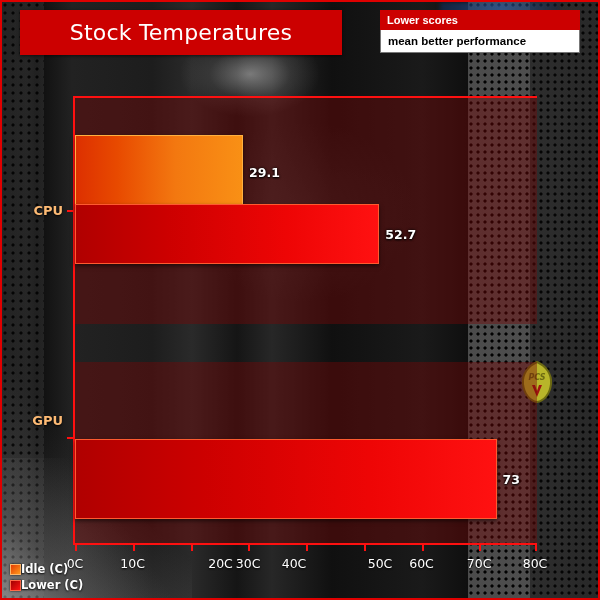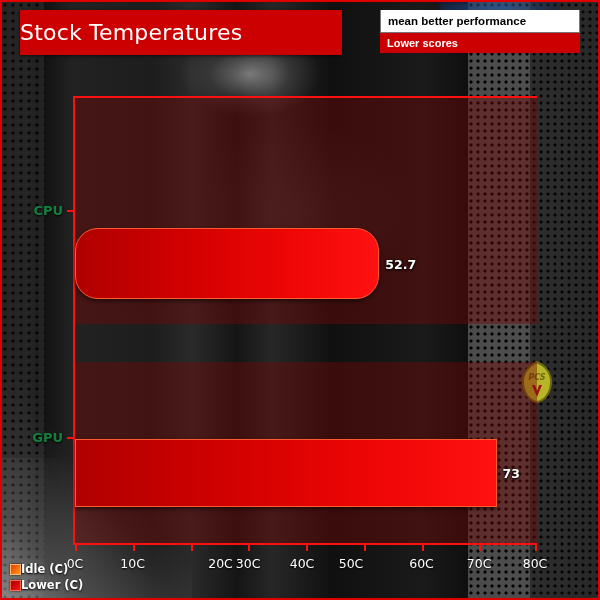--- a/index.html
+++ b/index.html
@@ -73,21 +73,21 @@
 
   
   #shield {
     position:absolute; left:518px; top:358px; width:34px; height:44px;
   }
 
   
   #title-box {
     position:absolute; left:18px; top:8px; width:322px; height:45px;
     background:#cc0000;
-    display:flex; align-items:center; justify-content:flex-start;
+    display:flex; align-items:center; justify-content:center;
     box-shadow:0 1px 3px rgba(0,0,0,.6);
   }
   #title-text {
     color:#fff; font-size:22px; font-weight:400; letter-spacing:.2px;
     font-family:"DejaVu Sans", sans-serif;
   }
 
   
   #note-box {
     position:absolute; left:378px; top:8px; width:200px;
@@ -126,21 +126,21 @@
   .xlabel {
     position:absolute; bottom:-26px;
     color:#fff; font-size:12.5px; font-weight:normal;
     transform:translateX(-50%); white-space:nowrap;
     text-shadow:0 1px 2px #000;
     font-family:"DejaVu Sans", sans-serif;
   }
   .ytick { position:absolute; left:-8px; width:8px; height:2px; background:#ff1010; }
   .ylabel {
     position:absolute; right:calc(100% + 12px);
-    color:#15803d; font-size:13px; font-weight:bold;
+    color:#fdba74; font-size:13px; font-weight:bold;
     transform:translateY(-50%); white-space:nowrap;
     text-shadow:0 1px 2px #000;
     font-family:"DejaVu Sans", sans-serif;
   }
 
   
   .bar {
     position:absolute; left:0;
     border:1px solid;
   }
@@ -204,62 +204,65 @@
     <path d="M17 2 C26 6 32 14 31 24 C30 34 24 41 17 42 C10 41 4 34 3 24 C2 14 8 6 17 2 Z" fill="#b8b52a" stroke="#6d6a12" stroke-width="2"></path>
     <text x="17" y="20" font-family="DejaVu Sans, sans-serif" font-size="8" font-style="italic" font-weight="bold" fill="#6d6a12" text-anchor="middle">PCS</text>
     <path d="M12 25 L17 37 L22 25 L19 25 L17 31 L15 25 Z" fill="#a01510"></path>
   </svg>
 
   <div id="title-box">
     <span id="title-text">Stock Temperatures</span>
   </div>
 
   <div id="note-box">
+    <div id="note-head">Lower scores</div>
     <div id="note-body">mean better performance</div>
-    <div id="note-head">Lower scores</div>
   </div>
 
   <div id="plot">
 
     <div class="plot-tint" style="top:0px; height:228px; width:462px;"></div>
     <div class="plot-tint" style="top:266px; height:181px; width:462px;"></div>
 
     <div id="plot-top-line"></div>
     <div id="y-axis"></div>
     <div id="x-axis"></div>
 
     <div class="xtick" style="left:0px;"></div>
     <div class="xlabel" style="left:0px;">0C</div>
     <div class="xtick" style="left:57.7px;"></div>
     <div class="xlabel" style="left:57.7px;">10C</div>
     <div class="xtick" style="left:115.5px;"></div>
     <div class="xlabel" style="left:115.5px;margin-left:30px;">20C</div>
     <div class="xtick" style="left:173.2px;"></div>
     <div class="xlabel" style="left:173.2px;">30C</div>
     <div class="xtick" style="left:231px;"></div>
-    <div class="xlabel" style="left:227px;">40C</div>
+    <div class="xlabel" style="left:219px;">40C</div>
     <div class="xtick" style="left:288.7px;"></div>
-    <div class="xlabel" style="left:276px;">50C</div>
+    <div class="xlabel" style="left:305px;">50C</div>
     <div class="xtick" style="left:346.5px;"></div>
     <div class="xlabel" style="left:346.5px;">60C</div>
     <div class="xtick" style="left:404.2px;"></div>
     <div class="xlabel" style="left:404.2px;">70C</div>
     <div class="xtick" style="left:460px;"></div>
     <div class="xlabel" style="left:460px;margin-top:43px;">80C</div>
 
     <div class="ytick" style="top:114px;"></div>
     <div class="ylabel" style="top:114px;">CPU</div>
     <div class="ytick" style="top:341px;"></div>
-    <div class="ylabel" style="top:341px;">GPU</div>
-
-    <div class="bar load" id="bar-cpu-load" style="top: 132px; height: 71px; width: 304.342px; border-radius: 23px;">
+    <div class="ylabel" style="top:324px;">GPU</div>
+
+    <div class="bar idle" id="bar-cpu-idle" style="top: 39px; height: 73px; width: 168.053px;">
+      <span class="bar-value">29.1</span>
+    </div>
+    <div class="bar load" id="bar-cpu-load" style="top: 108px; height: 60px; width: 304.342px;">
       <span class="bar-value">52.7</span>
     </div>
 
-    <div class="bar load" id="bar-gpu-load" style="top: 343px; height: 68px; width: 421.575px;">
+    <div class="bar load" id="bar-gpu-load" style="top: 343px; height: 80px; width: 421.575px;">
       <span class="bar-value">73</span>
     </div>
   </div>
 
   <div id="legend">
     <div class="legend-row">
       <span class="legend-swatch idle"></span>
       <span class="legend-label">Idle (C)</span>
     </div>
     <div class="legend-row">

